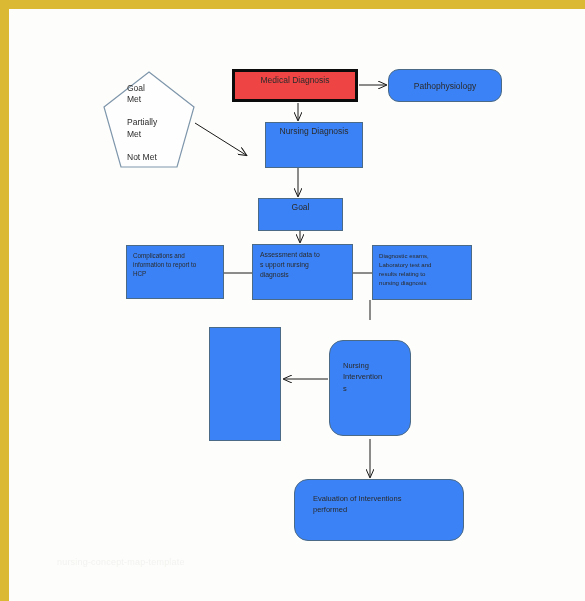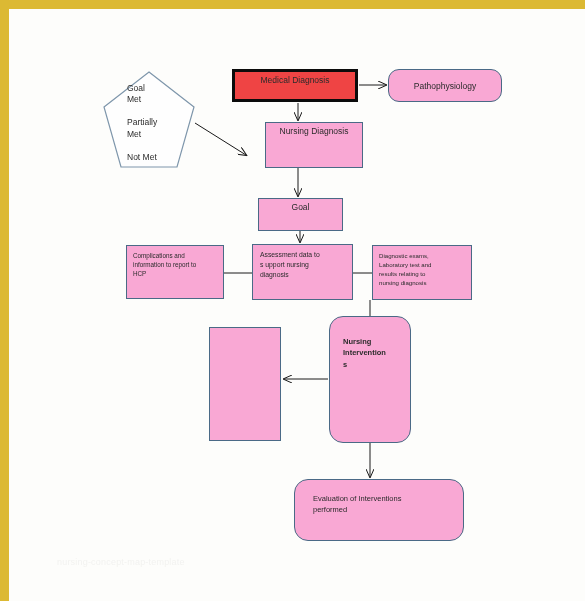--- a/index.html
+++ b/index.html
@@ -30,21 +30,21 @@
     background: #fdfdfb;
   }
   .node {
     position: absolute;
     box-sizing: border-box;
     color: #2b2b2b;
     line-height: 1.25;
   }
   .box {
     border: 1px solid #4a6a86;
-    background: #f9a8d4;
+    background: #3b82f6;
   }
   .box-thick {
     border: 3px solid #0b0b0b;
     background: #ef4444;
   }
   .rounded {
     border-radius: 11px;
   }
   .rounded-lg {
     border-radius: 14px;
@@ -166,21 +166,21 @@
       <span class="lbl lbl-left" style="left:6px; top:5px; width:92px; font-size:6.1px; line-height:1.5;">Diagnostic  exams,
  Laboratory test and
 results relating to
 nursing diagnosis</span>
     </div>
 
     <div class="node box" style="left:200px; top:318px; width:72px; height:114px;">
       <span class="lbl lbl-left" style="left:6px; top:6px; width:60px; font-size:7px;"></span>
     </div>
 
-    <div class="node box rounded-lg" style="left:320px; top:307px; width:82px; height:127px;font-weight:bold;">
+    <div class="node box rounded-lg" style="left:320px; top:331px; width:82px; height:96px;">
       <span class="lbl lbl-left" style="left:13px; top:19px; width:62px; font-size:7.5px; line-height:1.5;">Nursing
 Intervention
 s</span>
     </div>
 
     <div class="node box rounded-lg" style="left:285px; top:470px; width:170px; height:62px;">
       <span class="lbl lbl-left" style="left:18px; top:13px; width:146px; font-size:7.5px; line-height:1.5;">Evaluation of Interventions
 performed</span>
     </div>
 

